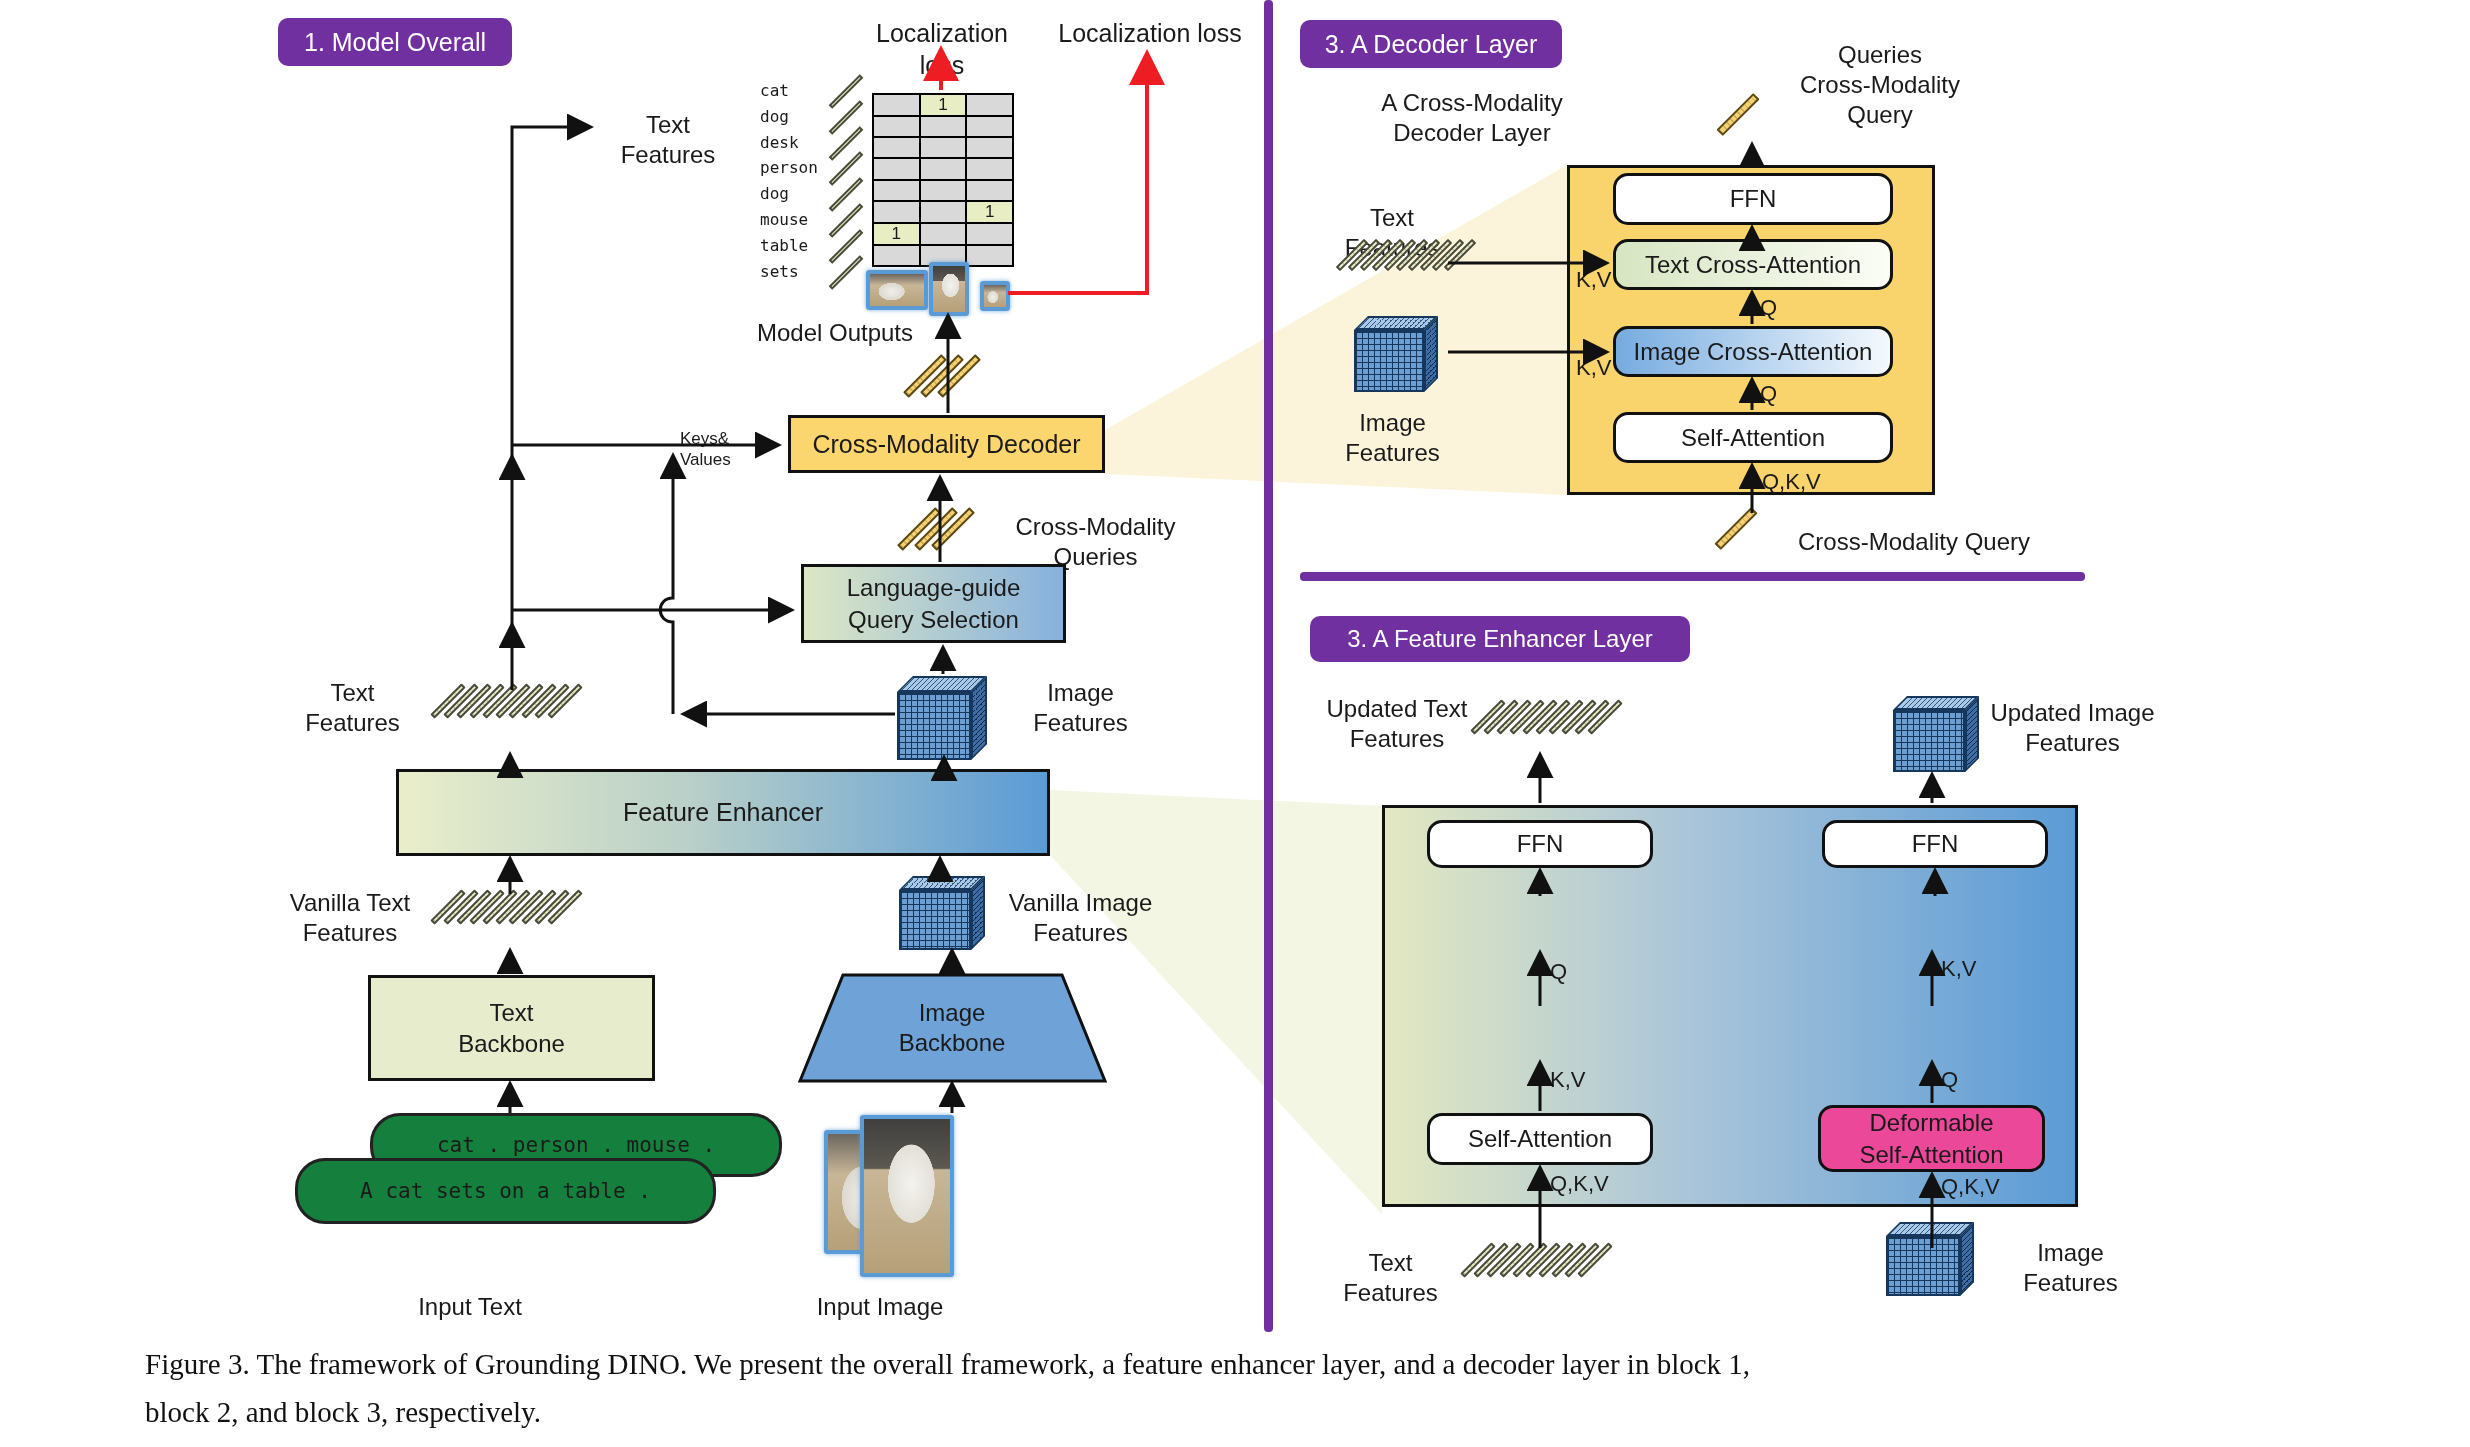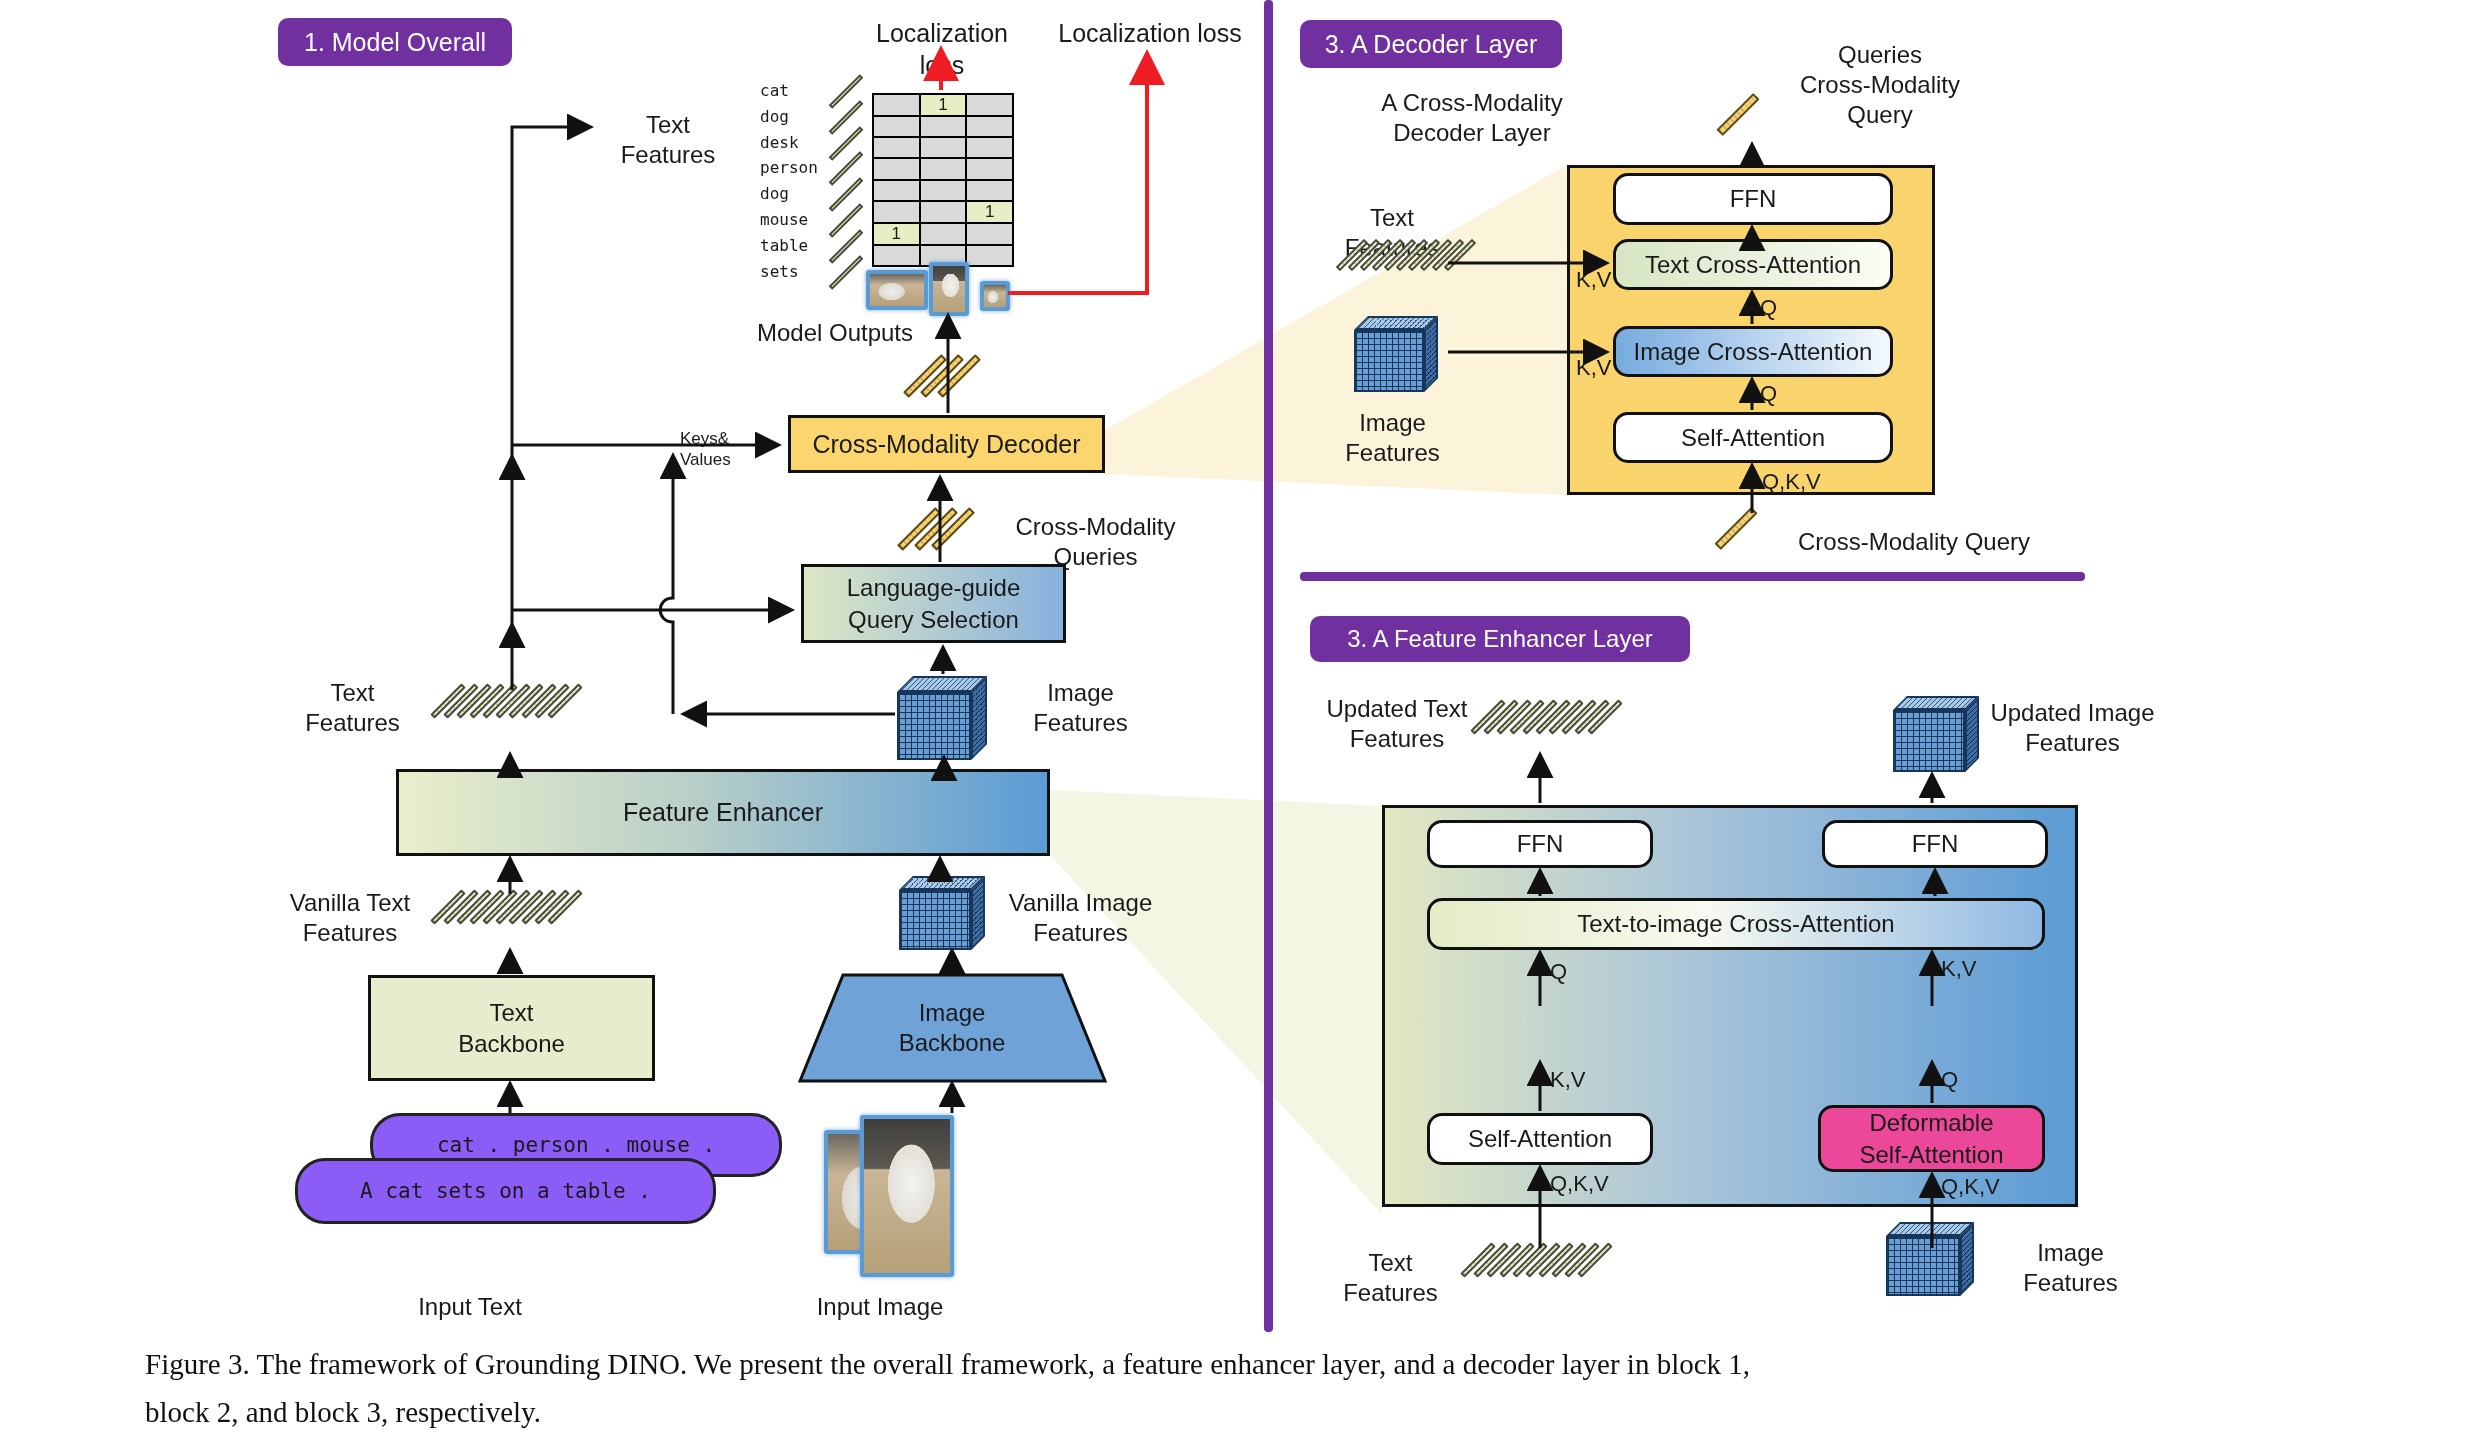--- a/index.html
+++ b/index.html
@@ -40,21 +40,21 @@
   .matrix .cell{background:#d9d9d9;display:flex;align-items:center;justify-content:center;font-size:17px;}
   .matrix .cell.hl{background:#e9edc3;}
   
   .photo{position:absolute;border:4px solid #5b9bd5;border-radius:3px;box-shadow:0 0 4px rgba(91,155,213,.8);}
   .photo.catscene{background:
       radial-gradient(closest-side at 55% 42%,#f4f3f0 0%,#e3e0d8 60%,rgba(0,0,0,0) 61%),
       linear-gradient(180deg,#3f3f3d 0%,#5d5952 32%,#c9b697 33%,#b5a078 100%);}
   .photo.catwide{background:
       radial-gradient(closest-side at 40% 55%,#efeeea 0%,#ddd9d0 60%,rgba(0,0,0,0) 61%),
       linear-gradient(180deg,#6b675f 0%,#c9b697 35%,#b5a078 100%);}
-  .bubble{position:absolute;background:#8b5cf6;border:3px solid #222;border-radius:30px;
+  .bubble{position:absolute;background:#15803d;border:3px solid #222;border-radius:30px;
        display:flex;align-items:center;justify-content:center;
        font-family:"DejaVu Sans Mono",monospace;font-size:21px;white-space:nowrap;}
   svg{position:absolute;left:0;top:0;}
   .caption{position:absolute;font-family:"Liberation Serif",serif;font-size:29px;color:#111;white-space:nowrap;}
 </style>
 </head>
 <body>
 
 <div id="page">
 
@@ -303,21 +303,20 @@
     <div class="top" style="width:72px;height:14px"></div>
     <div class="side" style="left:72px;top:14px;width:14px;height:62px"></div>
     <div class="front" style="top:14px;width:72px;height:62px"></div>
   </div>
   <div class="lbl" style="left:1985px;top:698px;width:175px;font-size:24px;z-index:2">Updated Image
 Features</div>
 
   <div class="box" style="left:1382px;top:805px;width:696px;height:402px;background:linear-gradient(90deg,#e3e8c2 0%,#a9c4d9 45%,#5b9bd5 100%);z-index:2"></div>
   <div class="box rbox" style="left:1427px;top:820px;width:226px;height:48px;background:#fff;z-index:3"><span>FFN</span></div>
   <div class="box rbox" style="left:1822px;top:820px;width:226px;height:48px;background:#fff;z-index:3"><span>FFN</span></div>
-  <div class="box rbox" style="left:1427px;top:898px;width:618px;height:52px;background:linear-gradient(90deg,#e4ecc6 0%,#f7faf0 45%,#8fb8e2 100%);z-index:3"><span>Text-to-image Cross-Attention</span></div>
   <div class="box rbox" style="left:1427px;top:1113px;width:226px;height:52px;background:#fff;z-index:3"><span>Self-Attention</span></div>
   <div class="box rbox" style="left:1818px;top:1105px;width:227px;height:67px;background:#ec4899;z-index:3"><span>Deformable
 Self-Attention</span></div>
 
   <div class="lbl left" style="left:1550px;top:958px;width:40px;font-size:22px;z-index:3">Q</div>
   <div class="lbl left" style="left:1941px;top:955px;width:60px;font-size:22px;z-index:3">K,V</div>
   <div class="lbl left" style="left:1550px;top:1066px;width:60px;font-size:22px;z-index:3">K,V</div>
   <div class="lbl left" style="left:1941px;top:1066px;width:40px;font-size:22px;z-index:3">Q</div>
   <div class="lbl left" style="left:1550px;top:1170px;width:90px;font-size:22px;z-index:3">Q,K,V</div>
   <div class="lbl left" style="left:1941px;top:1173px;width:90px;font-size:22px;z-index:3">Q,K,V</div>

